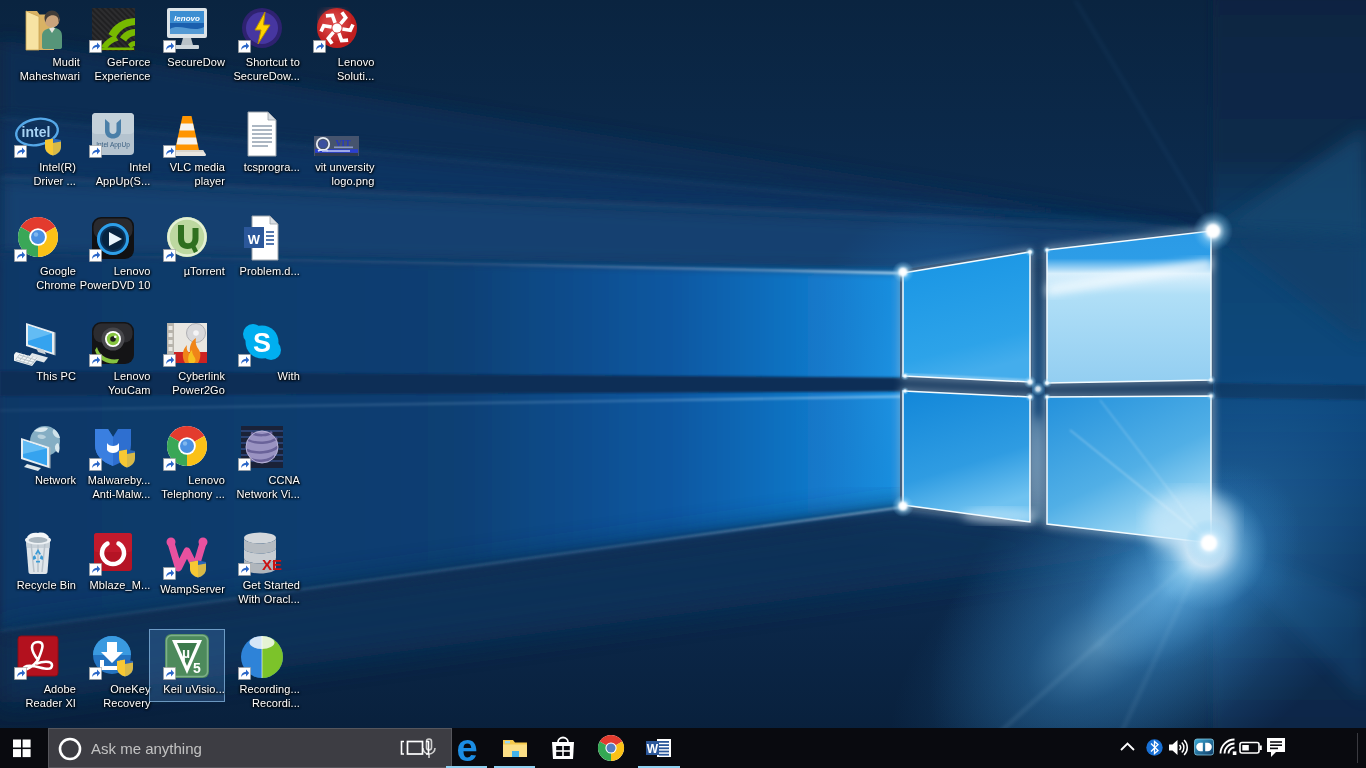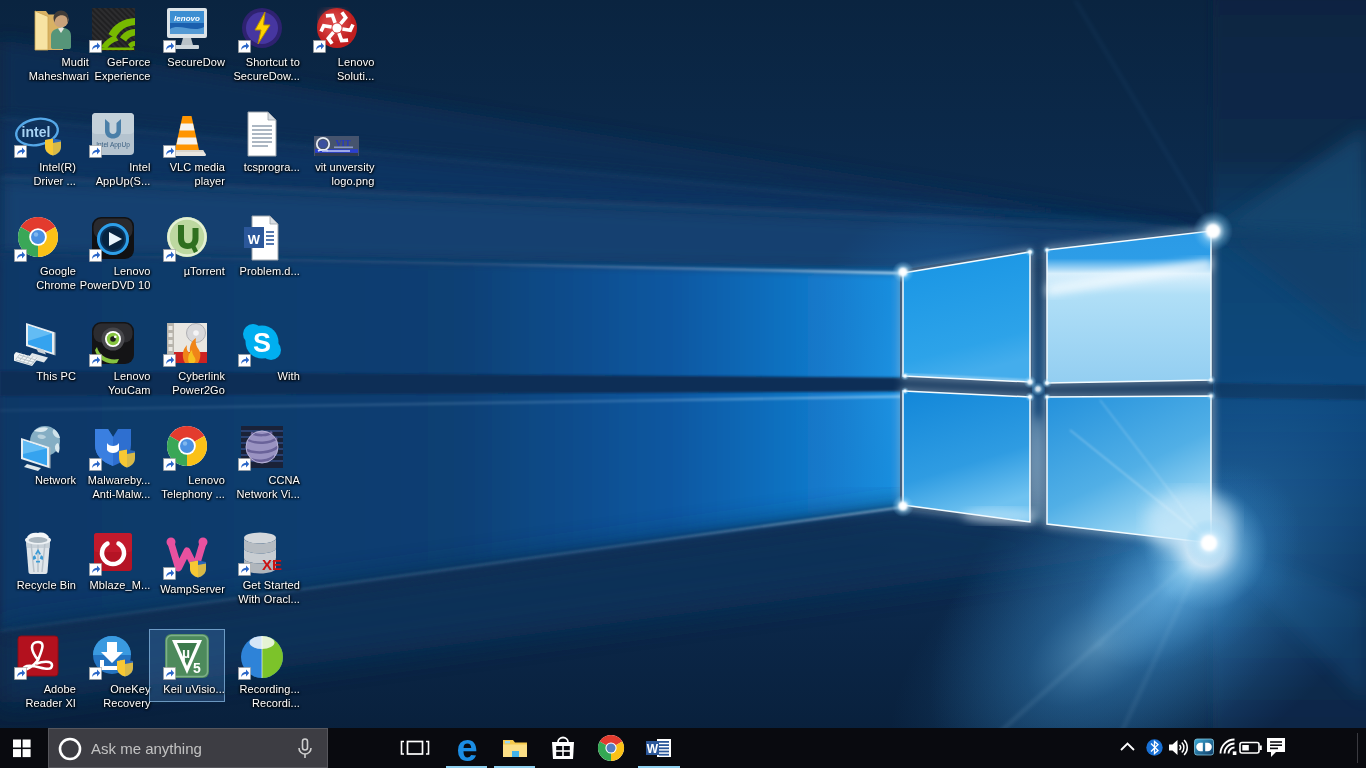--- a/index.html
+++ b/index.html
@@ -10,21 +10,21 @@
   .cell{position:absolute;width:76px;text-align:right;}
   .ico{width:48px;height:48px;margin:0 auto;position:relative;}
   .ico svg{position:absolute;left:0;top:0;}
   .lbl{margin-top:3px;font-size:11px;line-height:13.5px;color:#fff;letter-spacing:0.1px;
     text-shadow:1px 1px 2px rgba(0,0,0,0.95),0 0 3px rgba(0,0,0,0.9),-1px 1px 2px rgba(0,0,0,0.7);}
   .sc{position:absolute;left:0px;top:35px;width:13px;height:13px;}
   #tooltip{position:absolute;left:206px;top:656px;width:107px;height:48px;background:#fbfbfb;
     border:1px solid #ababab;box-sizing:border-box;box-shadow:2px 2px 5px rgba(0,0,0,0.35);font-size:11.5px;line-height:15px;
     color:#474747;padding:1px 0 0 6px;z-index:30;white-space:nowrap;overflow:hidden;}
   #taskbar{position:absolute;left:0;top:728px;width:1366px;height:40px;background:#090a0f;z-index:40;}
-  #search{position:absolute;left:48px;top:0;width:280px;height:40px;background:#3d3d43;
+  #search{position:absolute;left:48px;top:0;width:404px;height:40px;background:#3d3d43;
     border:1px solid #56565c;box-sizing:border-box;}
   #search .txt{position:absolute;left:42px;top:11px;font-size:15px;color:#c2c2c2;}
   .tbico{position:absolute;top:0;width:44px;height:40px;}
   .under{position:absolute;bottom:0;height:2px;background:#8fd0f0;}
   #tray{position:absolute;right:0;top:0;height:40px;}
   .clock{position:absolute;right:10px;top:4px;width:70px;text-align:center;color:#fff;font-size:12px;line-height:15px;margin-top:40px;}
 </style>
 </head>
 <body>
 <div id="desk">
@@ -175,21 +175,21 @@
 <circle cx="1047" cy="397" r="4" fill="url(#star)"></circle>
 <circle cx="905" cy="376" r="4.5" fill="url(#star)"></circle>
 <circle cx="905" cy="391" r="4" fill="url(#star)"></circle>
 <circle cx="1038" cy="389" r="7" fill="url(#star)" opacity="0.9"></circle>
 <circle cx="1211" cy="380" r="5" fill="url(#star)" opacity="0.8"></circle>
 <circle cx="1211" cy="396" r="5" fill="url(#star)" opacity="0.8"></circle>
 <circle cx="1030" cy="252" r="5" fill="url(#star)"></circle>
 <circle cx="1047" cy="250" r="4" fill="url(#star)"></circle>
 </svg></div>
   <div id="icons">
-      <div class="cell" style="left:13px;top:5px">
+      <div class="cell" style="left:4px;top:5px">
         <div class="ico">
           <svg width="48" height="48">
 <path d="M8 6 L19 6 L21.5 9.5 L36 9.5 L36 45 L8 45 Z" fill="#d9b264"></path>
 <path d="M8 6 L21 11.5 L21 45 L8 45 Z" fill="#f7e3a3"></path>
 <path d="M8 6 L21 11.5 L21 45 L8 45 Z" fill="none" stroke="#c9a24f" stroke-width="0.8"></path>
 <path d="M24 31 C24 26 28 24 31 23.5 L35 22 L39 23.5 C42 24.5 44 26.5 44 31 L44 42 C44 43.5 43 44 41.5 44 L26.5 44 C25 44 24 43.5 24 42 Z" fill="#569579"></path>
 <path d="M31 23.5 L34 28 L37 23.5 L35 22 Z" fill="#e8e6e0"></path>
 <ellipse cx="34" cy="14.5" rx="7.5" ry="8" fill="#caa37c"></ellipse>
 <path d="M26.5 13 C26.5 8.5 30 5.5 34 5.5 C38 5.5 41.5 8.5 41.5 13.5 C41.5 16 40.5 18 40.5 18 C41 13 39 11 36.5 10.5 C32 9.8 28.5 11.5 27.5 17.5 C27 16 26.5 14.5 26.5 13 Z" fill="#413c38"></path>
 </svg>

